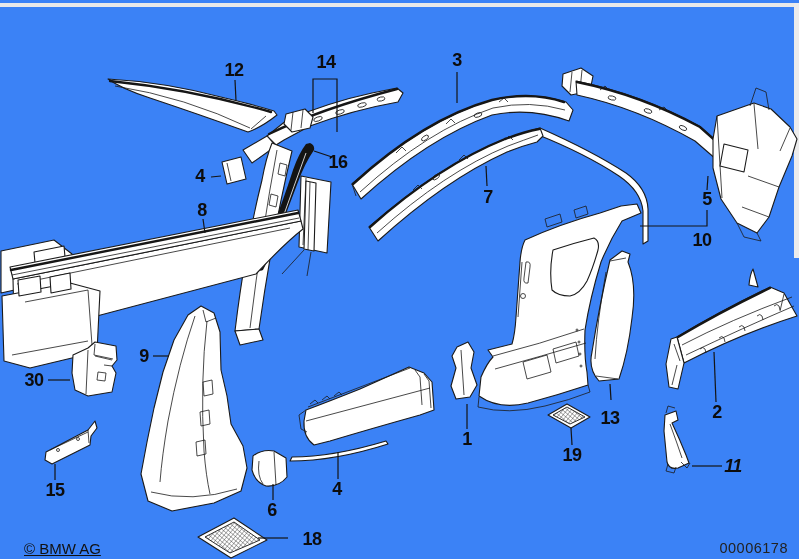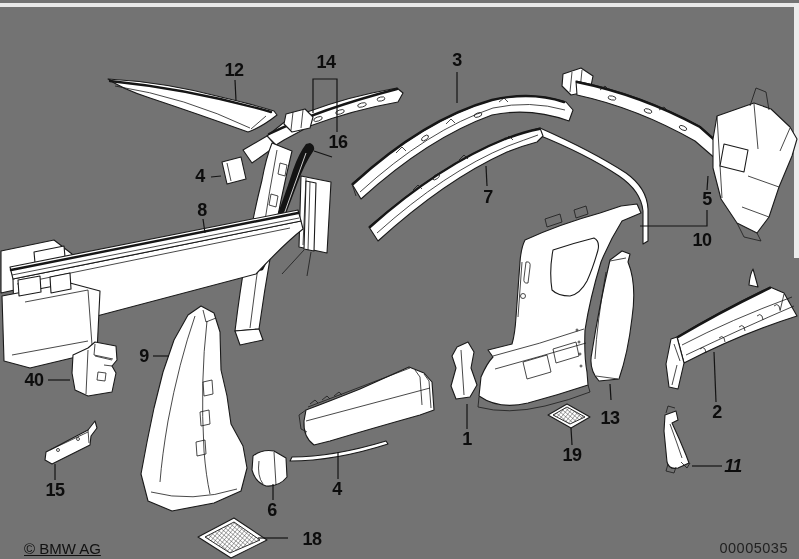--- a/index.html
+++ b/index.html
@@ -1,16 +1,16 @@
 <!DOCTYPE html>
 <html><head>
 <meta charset="utf-8">
 <style>
   html,body{margin:0;padding:0;background:#fdfdfd;}
-  #stage{position:relative;width:799px;height:559px;background:#737373;overflow:hidden;
+  #stage{position:relative;width:799px;height:559px;background:#3b82f6;overflow:hidden;
          font-family:"Liberation Sans","DejaVu Sans",sans-serif;}
   #art{position:absolute;left:0;top:0;}
   .callout{position:absolute;transform:translate(-50%,-50%);font-size:18px;font-weight:700;
            color:#0d0d0d;line-height:1;letter-spacing:-0.5px;cursor:pointer;user-select:none;}
   .footer-left{position:absolute;left:24px;top:540px;font-size:15px;color:#111;text-decoration:underline;}
   .footer-right{position:absolute;right:11px;top:540px;font-size:14.5px;color:#222;letter-spacing:0.5px;}
   .o{fill:#ffffff;stroke:#1a1a1a;stroke-width:1.1;stroke-linejoin:round;}
   .l{fill:none;stroke:#1a1a1a;stroke-width:0.8;stroke-linejoin:round;}
   .t{fill:none;stroke:#161616;stroke-width:2.4;stroke-linecap:round;}
   .d{fill:#141414;stroke:none;}
@@ -226,35 +226,35 @@
         <polyline points="572,445 571,428" fill="none" stroke="#141414" stroke-width="1.2"></polyline>
         <polyline points="611,400 610,384" fill="none" stroke="#141414" stroke-width="1.2"></polyline>
         <polyline points="716,402 714,352" fill="none" stroke="#141414" stroke-width="1.2"></polyline>
         <polyline points="722,466 692,466" fill="none" stroke="#141414" stroke-width="1.2"></polyline>
       </g>
   </svg>
 
   <div id="callout-layer">
       <div class="callout" style="left: 234px; top: 70px; color: rgb(13, 13, 13);">12</div>
       <div class="callout" style="left: 326px; top: 62px; color: rgb(13, 13, 13);">14</div>
-      <div class="callout" style="left: 338px; top: 142px; color: rgb(13, 13, 13);">16</div>
+      <div class="callout" style="left: 338px; top: 162px; color: rgb(13, 13, 13);">16</div>
       <div class="callout" style="left: 457px; top: 60px; color: rgb(13, 13, 13);">3</div>
       <div class="callout" style="left: 488px; top: 197px; color: rgb(13, 13, 13);">7</div>
       <div class="callout" style="left: 707px; top: 199px; color: rgb(13, 13, 13);">5</div>
       <div class="callout" style="left: 702px; top: 240px; color: rgb(13, 13, 13);">10</div>
       <div class="callout" style="left: 200px; top: 176px; color: rgb(13, 13, 13);">4</div>
       <div class="callout" style="left: 202px; top: 210px; color: rgb(13, 13, 13);">8</div>
       <div class="callout" style="left: 144px; top: 356px; color: rgb(13, 13, 13);">9</div>
-      <div class="callout" style="left: 34px; top: 380px; color: rgb(13, 13, 13);">40</div>
+      <div class="callout" style="left: 34px; top: 380px; color: rgb(13, 13, 13);">30</div>
       <div class="callout" style="left: 55px; top: 490px; color: rgb(13, 13, 13);">15</div>
       <div class="callout" style="left: 337px; top: 489px; color: rgb(13, 13, 13);">4</div>
       <div class="callout" style="left: 272px; top: 510px; color: rgb(13, 13, 13);">6</div>
       <div class="callout" style="left: 301px; top: 539px; color: rgb(13, 13, 13); margin-left: 11px;">18</div>
       <div class="callout" style="left: 467px; top: 439px; color: rgb(13, 13, 13);">1</div>
       <div class="callout" style="left: 572px; top: 455px; color: rgb(13, 13, 13);">19</div>
       <div class="callout" style="left: 610px; top: 410px; color: rgb(13, 13, 13); margin-top: 8px;">13</div>
       <div class="callout" style="left: 717px; top: 412px; color: rgb(13, 13, 13);">2</div>
       <div class="callout" style="left: 733px; top: 466px; color: rgb(13, 13, 13); font-style: italic;">11</div>
     </div>
 
   <div class="footer-left">© BMW AG</div>
-  <div class="footer-right">00005035</div>
+  <div class="footer-right">00006178</div>
 </div>
 
 </body></html>

